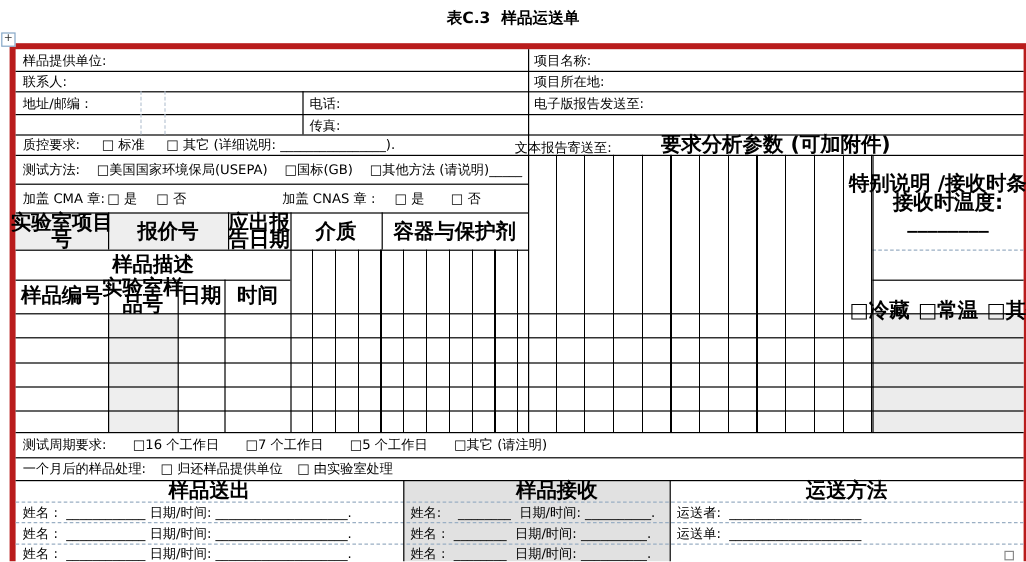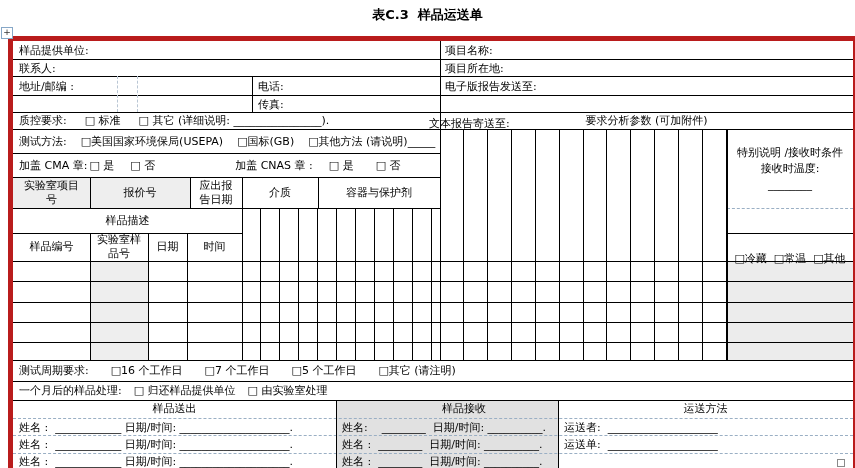--- a/index.html
+++ b/index.html
@@ -13,21 +13,21 @@
   .hl{position:absolute;height:1px;background:#000;z-index:2;}
   .vl{position:absolute;width:1px;background:#000;z-index:2;}
   .dh{position:absolute;height:0;border-top:1px dashed #9aafc4;z-index:2;}
   .dv{position:absolute;width:0;border-left:1px dashed #b9c6d4;z-index:2;}
   .grid{position:absolute;z-index:1;}
   .g-left{background:repeating-linear-gradient(to right,transparent 0 18px,#000 18px 19px);}
   .g-right{background:repeating-linear-gradient(to right,transparent 0 22.92px,#000 22.92px 23.92px);}
   .t{position:absolute;font-size:11px;line-height:17px;white-space:pre;z-index:3;}
   .opts{position:absolute;display:flex;align-items:center;white-space:pre;font-size:11px;z-index:3;}
   .cc{position:absolute;display:flex;align-items:center;justify-content:center;
-      text-align:center;font-size:11px;line-height:14px;white-space:pre;z-index:3;}
+      text-align:center;font-size:17px;line-height:14px;white-space:pre;z-index:3;font-weight:bold;}
   .col{flex-direction:column;}
   .handle{position:absolute;left:1px;top:27px;width:10px;height:10px;border:1px solid #86a7c7;
           background:#fff;font-size:9px;line-height:9px;text-align:center;color:#333;z-index:4;}
   .resize-sq{position:absolute;left:837px;top:459px;width:6px;height:6px;border:1px solid #8a8a8a;
              background:#fff;z-index:4;}
 </style>
 </head>
 <body>
 
 <div class="canvas">

